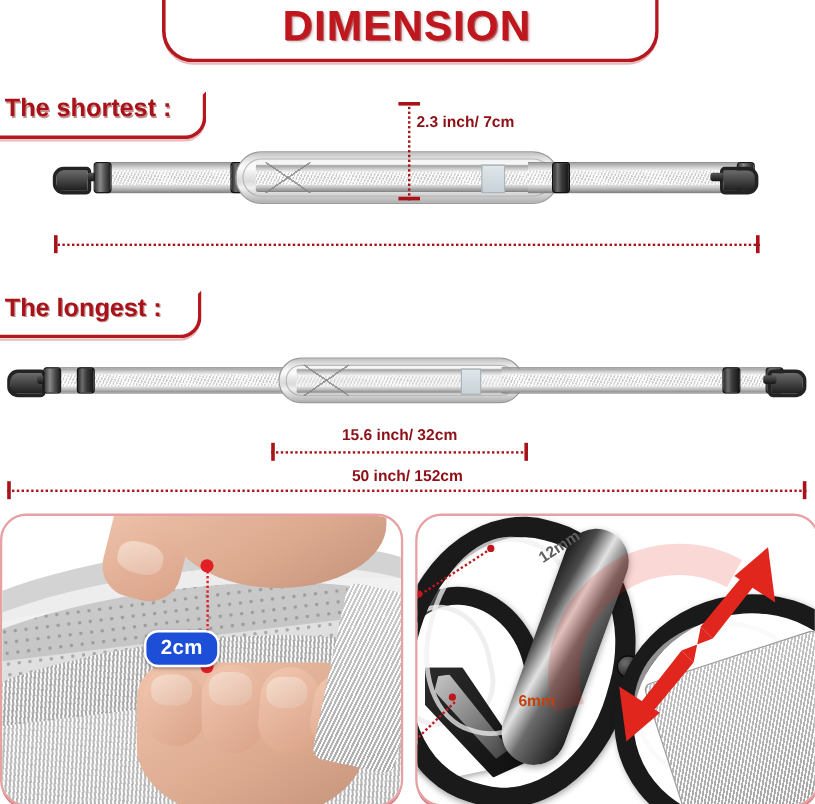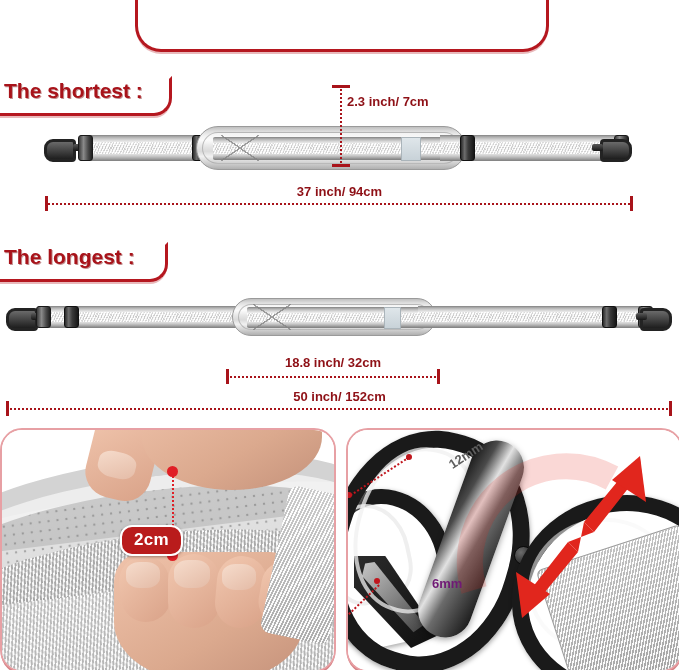--- a/index.html
+++ b/index.html
@@ -164,21 +164,21 @@
   }
   .hand{
     position:absolute;background:linear-gradient(150deg,#f0c3ab,#dba98e 60%,#c4917a);
     border-radius:40% 40% 46% 46%;
   }
   .finger{position:absolute;background:linear-gradient(140deg,#f2c8b0,#d9a288);border-radius:26px;}
   .nail{position:absolute;background:linear-gradient(150deg,#f6dccc,#e4bba6);border-radius:40%;}
 
   .badge-2cm{
     position:absolute;left:120px;top:525px;
-    background:#b91c1c;color:#fff;font-size:17px;font-weight:bold;
+    background:#1d4ed8;color:#fff;font-size:17px;font-weight:bold;
     padding:3px 12px 4px;border-radius:12px;
     border:2.5px solid #ffffff;
     box-shadow:0 1px 3px rgba(0,0,0,.35);
     letter-spacing:.3px;
   }
   .dot{position:absolute;width:11px;height:11px;border-radius:50%;background:#e01f26;}
 
   
   .hook{position:absolute;}
   .hook .body{
@@ -192,31 +192,32 @@
   }
   .webtail{
     position:absolute;
     background:
       repeating-linear-gradient(118deg, rgba(255,255,255,.9) 0 1.3px, rgba(120,120,120,.35) 1.3px 2.8px),
       linear-gradient(to bottom,#e9e9e9,#bdbdbd);
     border:1px solid #9a9a9a;
   }
   .rot-arrow{position:absolute;}
   .mm-txt{
-    position:absolute;font-size:13px;font-weight:bold;color:#701a75;white-space:nowrap;
+    position:absolute;font-size:13px;font-weight:bold;color:#c2410c;white-space:nowrap;
   }
   .mm-line{position:absolute;border-top:2px dotted #c0161d;transform-origin:left center;}
   .mm-dot{position:absolute;width:6px;height:6px;border-radius:50%;background:#c0161d;}
 </style>
 </head>
 <body>
 
 <div class="stage">
 
   <div class="title-box"></div>
+  <div class="title-text">DIMENSION</div>
 
   <div class="lbl-box lbl-shortest"></div>
   <div class="lbl-text lbl-shortest-t">The shortest :</div>
 
   <div class="strap" style="left:44px;top:126px;width:588px;height:42px;">
 
     <div class="clip" style="left:0px;top:8px;width:40px;height:26px;">
       <div class="ring"></div>
       <div class="bar"></div>
     </div>
@@ -242,21 +243,20 @@
     </div>
   </div>
 
   <div class="dim-v" style="left:340px;top:85px;height:82px;">
     <div class="line"></div>
     <div class="cap t"></div>
     <div class="cap b"></div>
   </div>
   <div class="dim-txt" style="left:347px;top:94px;">2.3 inch/ 7cm</div>
 
-  <div class="dim-txt" style="left:0;top:184px;width:679px;">37 inch/ 94cm</div>
   <div class="dim-h" style="left:45px;top:203px;width:588px;">
     <div class="line"></div>
     <div class="cap l"></div>
     <div class="cap r"></div>
   </div>
 
   <div class="lbl-box lbl-longest"></div>
   <div class="lbl-text lbl-longest-t">The longest :</div>
 
   <div class="strap" style="left:6px;top:298px;width:667px;height:36px;">
@@ -280,21 +280,21 @@
     <div class="web" style="left:412px;width:222px;top:8px;height:20px;"></div>
     <div class="buckle" style="left:596px;top:8px;height:20px;"></div>
     <div class="tip" style="left:632px;top:8px;height:20px;"></div>
 
     <div class="clip" style="left:630px;top:6px;width:36px;height:24px;transform:scaleX(-1);">
       <div class="ring"></div>
       <div class="bar"></div>
     </div>
   </div>
 
-  <div class="dim-txt" style="left:225px;top:355px;width:216px;">18.8 inch/ 32cm</div>
+  <div class="dim-txt" style="left:225px;top:355px;width:216px;">15.6 inch/ 32cm</div>
   <div class="dim-h" style="left:226px;top:376px;width:214px;">
     <div class="line"></div>
     <div class="cap l"></div>
     <div class="cap r"></div>
   </div>
 
   <div class="dim-txt" style="left:0;top:389px;width:679px;">50 inch/ 152cm</div>
   <div class="dim-h" style="left:6px;top:408px;width:666px;">
     <div class="line"></div>
     <div class="cap l"></div>

